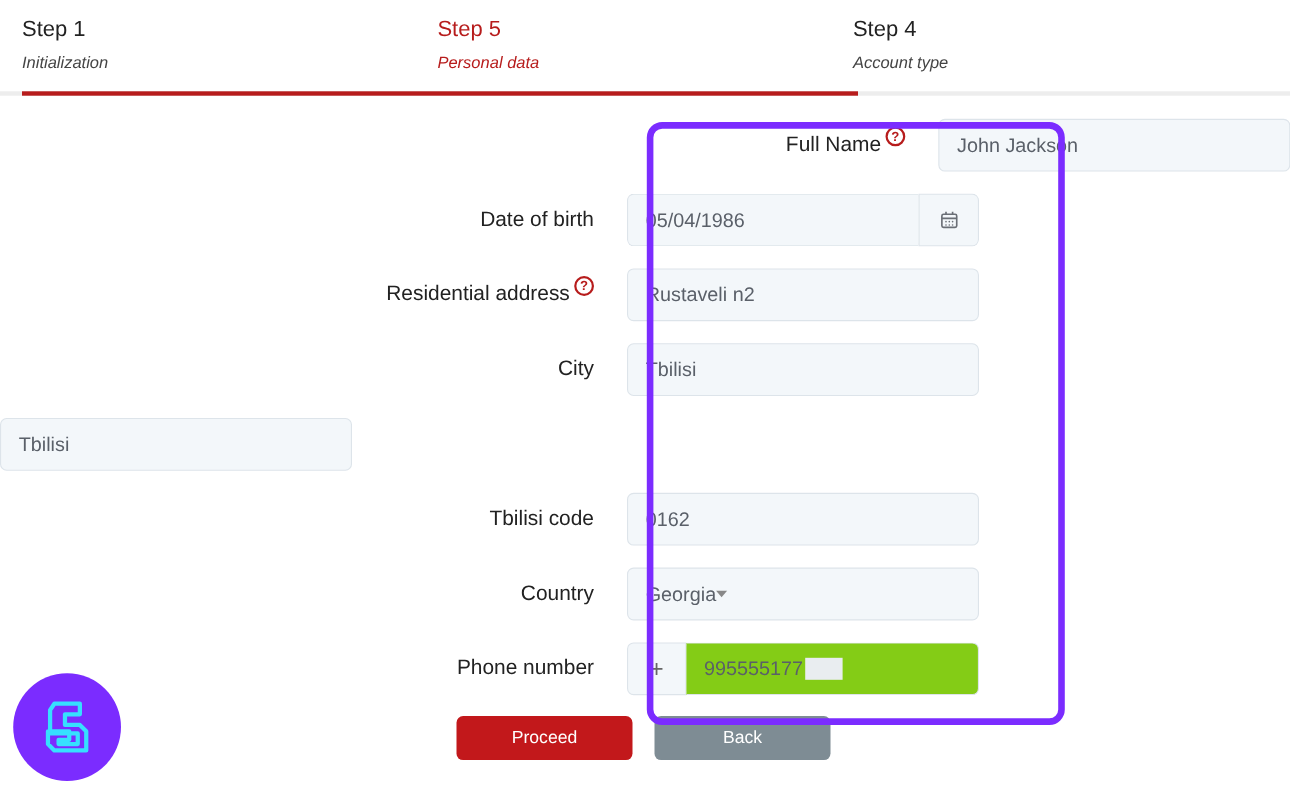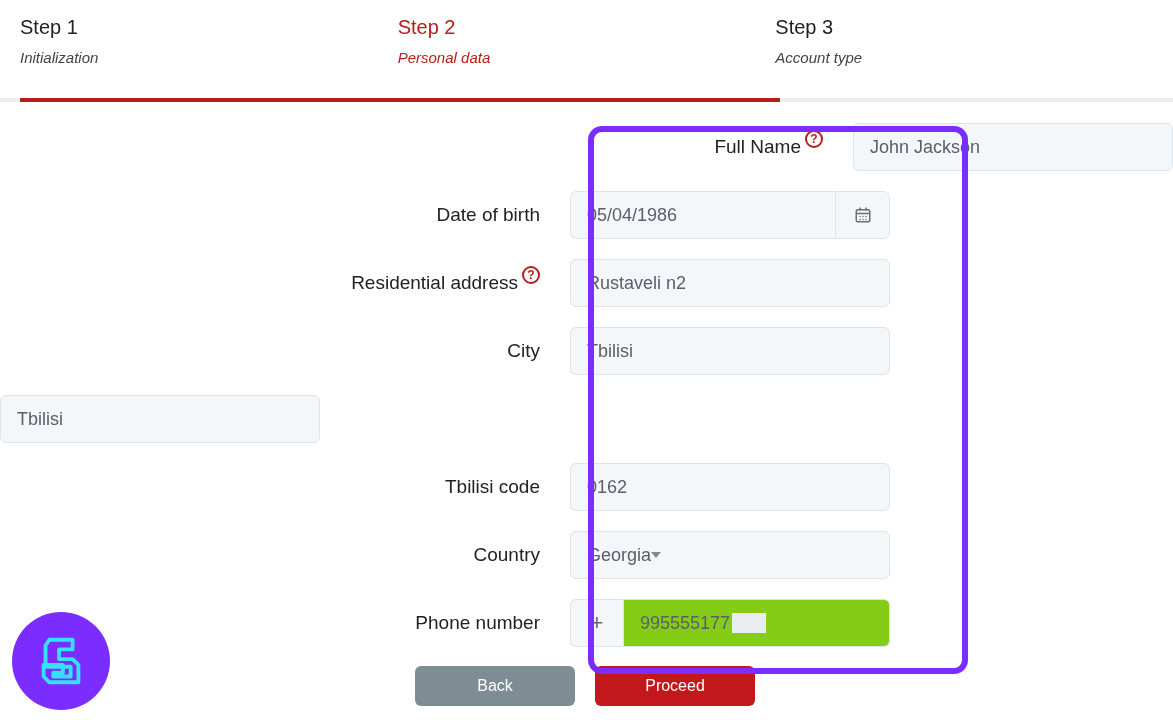--- a/index.html
+++ b/index.html
@@ -9,21 +9,21 @@
     }
     body {
       font-family: Arial, Helvetica, sans-serif;
       background: #ffffff;
       width: 1173px;
       height: 720px;
       position: relative;
     }
     .stepper {
       display: flex;
-      padding: 16px 20px 16px 20px;
+      padding: 16px 20px 1px 20px;
       border-bottom: 4px solid #ededed;
       position: relative;
     }
     .step {
       flex: 1;
       padding-bottom: 16px;
       position: relative;
     }
     .step-title {
       font-size: 20px;
@@ -241,25 +241,25 @@
   </style>
 </head>
 <body>
 
 <div class="stepper">
   <div class="step">
     <div class="step-title">Step 1</div>
     <div class="step-subtitle">Initialization</div>
   </div>
   <div class="step active">
-    <div class="step-title">Step 2</div>
+    <div class="step-title">Step 5</div>
     <div class="step-subtitle">Personal data</div>
   </div>
   <div class="step">
-    <div class="step-title">Step 3</div>
+    <div class="step-title">Step 4</div>
     <div class="step-subtitle">Account type</div>
   </div>
   <div class="step-underline" style="width: 760px;"></div>
 </div>
 
 <div class="form-wrapper">
   <div class="highlight-box"></div>
 
   <div class="form-row" style="margin-top:20px;justify-content:flex-end;">
     <div class="form-label-wrap">
@@ -351,22 +351,22 @@
         <div class="phone-prefix">+</div>
         <div class="phone-display">
           <span>995555177</span>
             <span class="mask"></span>
         </div>
       </div>
     </div>
   </div>
 
   <div class="button-row">
+    <button class="btn btn-proceed">Proceed</button>
     <button class="btn btn-back">Back</button>
-    <button class="btn btn-proceed">Proceed</button>
   </div>
 </div>
 
 <div class="floating-logo">
   <svg width="58" height="58" viewBox="0 0 60 60">
     <path d="M18 8 L42 8 L42 18 L28 18 L28 28 L42 28 L48 34 L48 52 L18 52 L12 46 L12 34 L32 34 L32 42 L22 42 L22 46 L40 46 L40 36 L14 36 L14 14 Z" fill="none" stroke="#36e0ff" stroke-width="4" stroke-linejoin="round"></path>
   </svg>
 </div>
 
 </body></html>

